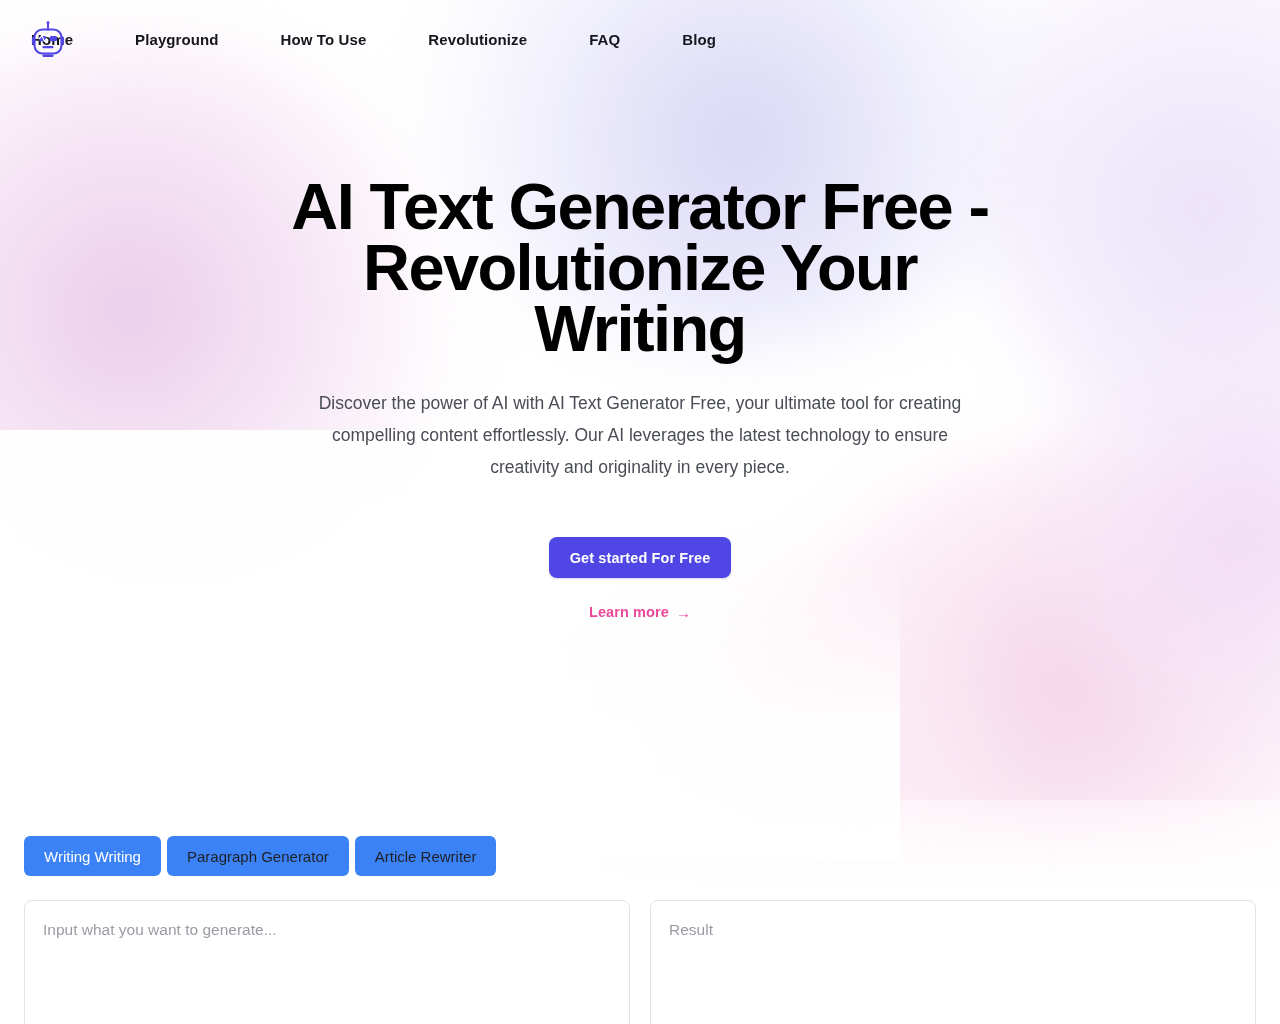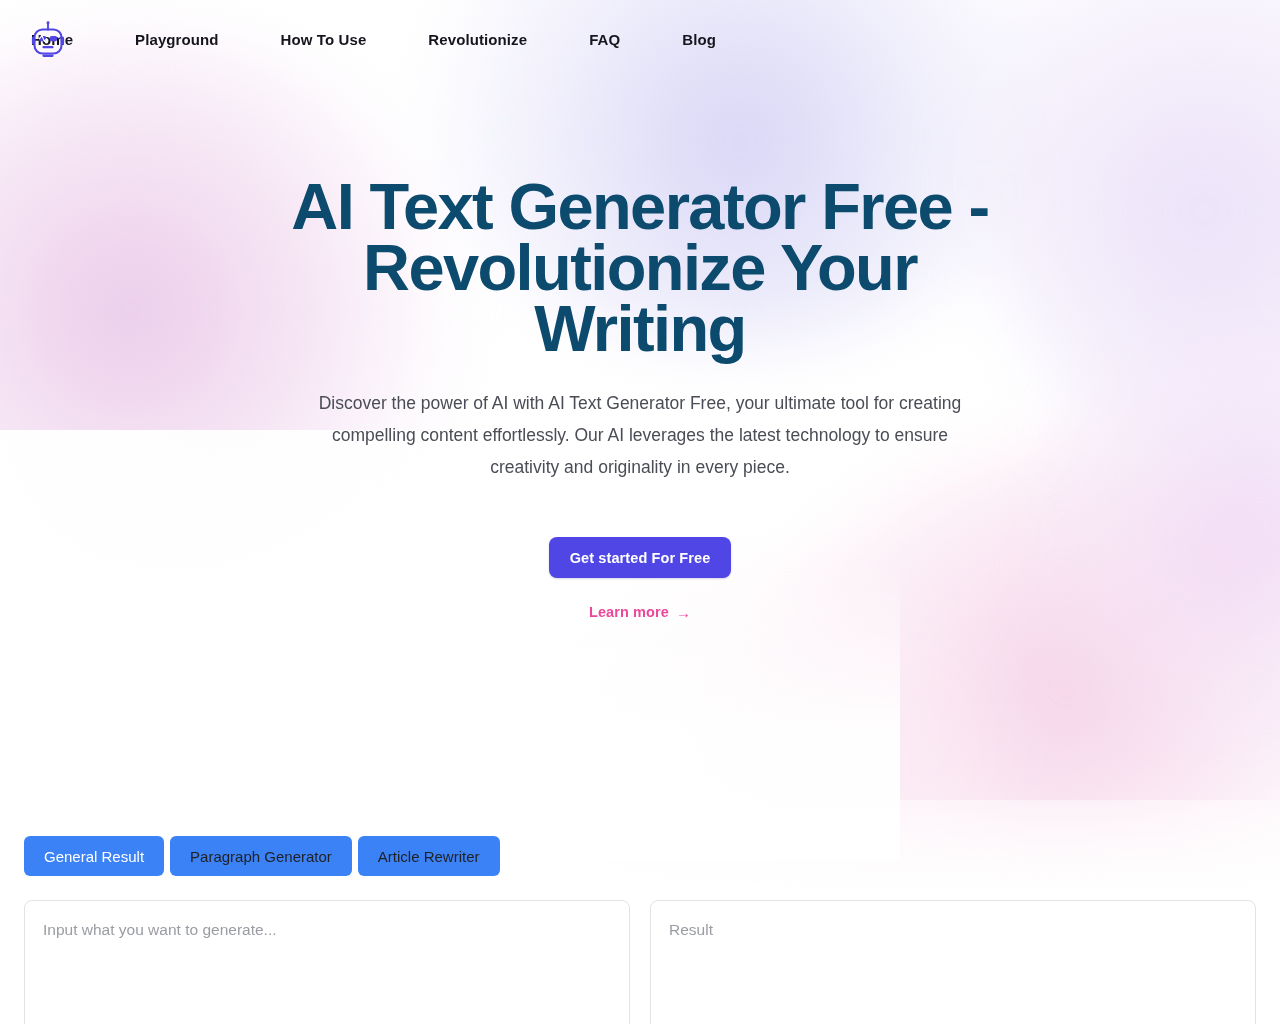--- a/index.html
+++ b/index.html
@@ -110,21 +110,21 @@
   .hero {
     position:relative; z-index:4;
     text-align:center;
     padding-top:98px;
   }
   .hero-title {
     font-size:65px;
     line-height:61px;
     font-weight:800;
     letter-spacing:-1.6px;
-    color:#0c4a6e;
+    color:#000000;
     max-width:760px;
     margin:0 auto;
   }
   .hero-sub {
     margin:28px auto 0;
     max-width:660px;
     font-size:17.5px;
     line-height:32px;
     color:#4a4d55;
     font-weight:400;
@@ -275,21 +275,21 @@
       <a class="btn-link" href="#">
         <span>Learn more</span>
         <span class="arrow">→</span>
       </a>
     </div>
   </section>
 
   <section class="tool">
 
     <div class="tab-row">
-      <button class="tab is-active">General Result</button>
+      <button class="tab is-active">Writing Writing</button>
       <button class="tab">Paragraph Generator</button>
       <button class="tab">Article Rewriter</button>
     </div>
 
     <div class="panes">
       <textarea class="pane" placeholder="Input what you want to generate..." style=""></textarea>
       <textarea class="pane" placeholder="Result" style=""></textarea>
     </div>
 
   </section>

